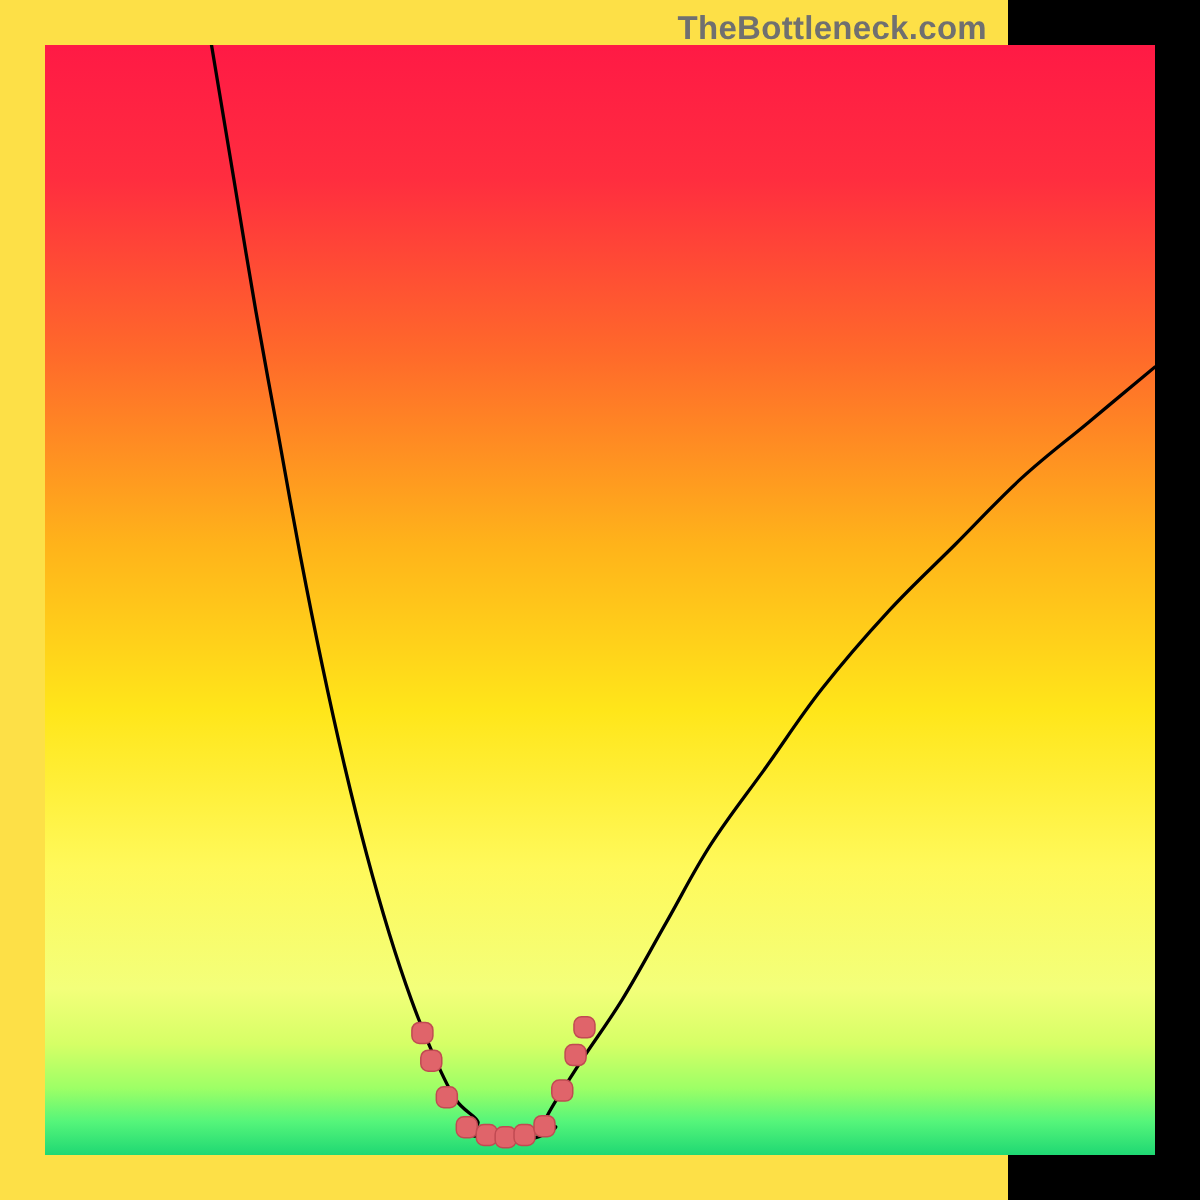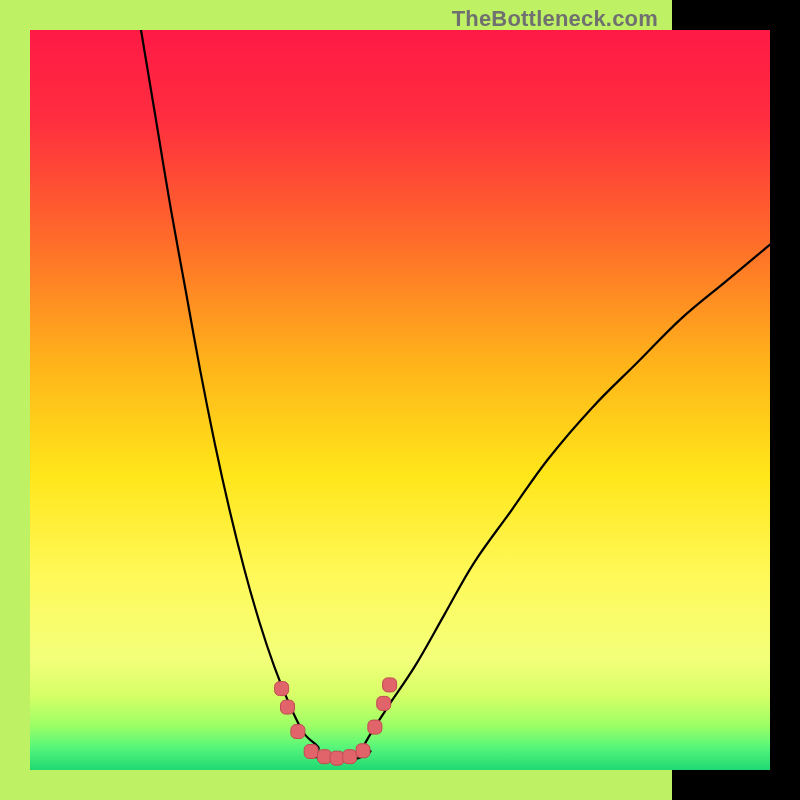--- a/index.html
+++ b/index.html
@@ -9,21 +9,21 @@
     height: 800px;
     background: #000;
     overflow: hidden;
   }
   .frame {
     position: absolute;
     left: 0;
     top: 0;
     width: 672px;
     height: 800px;
-    background: #bef264;
+    background: #fde047;
   }
   .plot-area {
     position: absolute;
     left: 30px;
     top: 30px;
     width: 740px;
     height: 740px;
     overflow: hidden;
   }
   .watermark {

